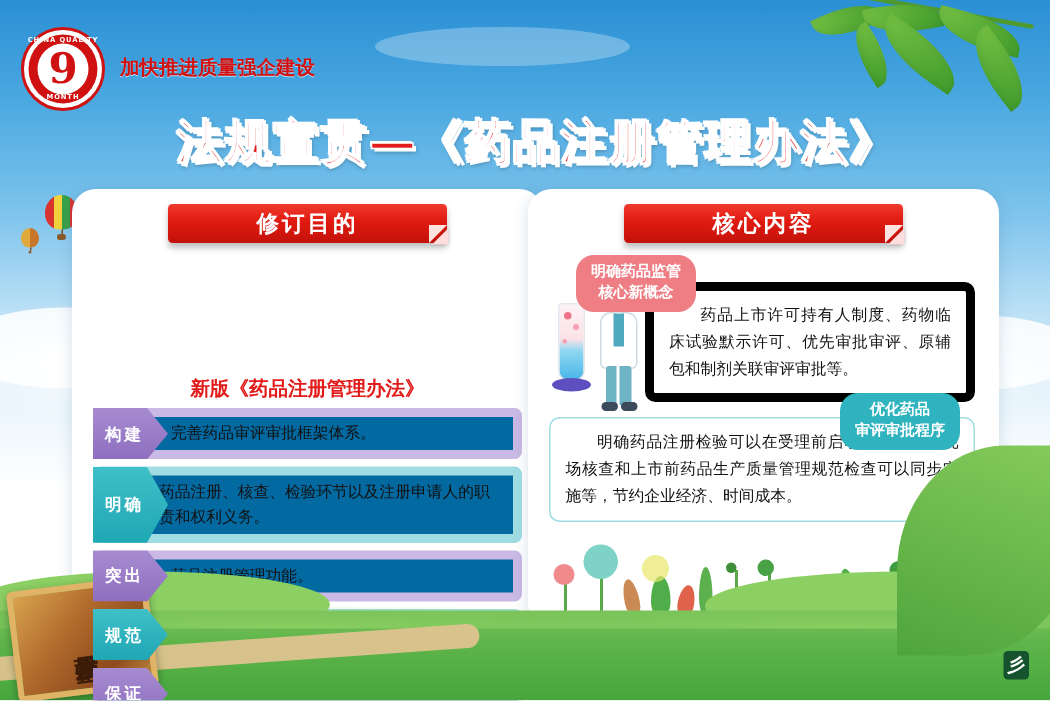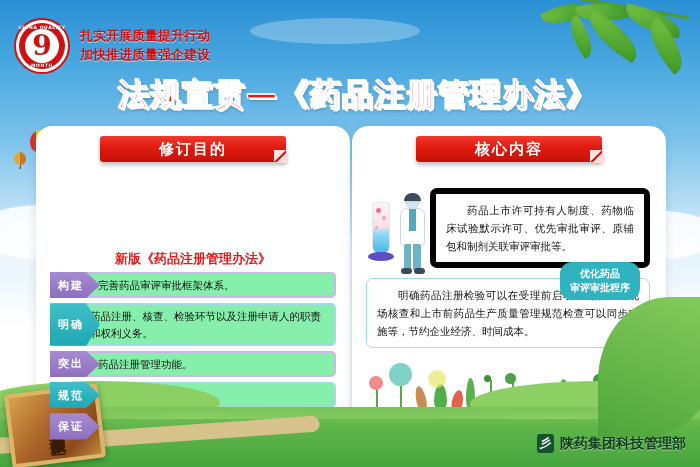--- a/index.html
+++ b/index.html
@@ -46,21 +46,21 @@
 
   .maintitle { position:absolute; left:0; right:0; top:74px; text-align:center;
      font-family:"DejaVu Serif","Liberation Serif", serif;
      font-size:31px; font-weight:bold; color:#e21b1b; letter-spacing:1px;
      -webkit-text-stroke:1px #fff;
      text-shadow: 2px 2px 0 #ffffff, -1px -1px 0 #ffffff, 2px 3px 3px rgba(0,0,0,.25); margin-left: 16px;}
 
   
   .panel { position:absolute; top:126px; width:314px; height:292px; background:#ffffff;
            border-radius:16px; box-shadow:0 2px 10px rgba(40,90,130,.18); }
-  .panel.left  { left:36px; }
+  .panel.left  { left:48px; }
   .panel.right { left:352px; }
 
   .ribbon { position:absolute; left:50%; transform:translateX(-50%); top:10px; height:26px; width:186px;
             background:linear-gradient(180deg,#f03a2e 0%,#e01a10 45%,#c3120b 100%);
             border-radius:3px; display:flex; align-items:center; justify-content:center;
             color:#fff; font-weight:bold; font-size:15px; letter-spacing:2px;
             box-shadow:0 3px 4px rgba(0,0,0,.25); font-family:"DejaVu Serif", serif;}
   .ribbon:before{content:"";position:absolute;right:-1px;bottom:-1px;border-width:0 0 11px 11px;
             border-style:solid;border-color:transparent transparent #fdd 
             transparent; filter:drop-shadow(0 0 1px rgba(0,0,0,.2));}
@@ -72,21 +72,21 @@
              border:1.5px dashed #ef5a5a; border-radius:9px; padding:7px 9px 8px;
              color:#1a1a1a; font-size:10.5px; line-height:1.72; text-align:justify;}
   .dashbox p { text-indent:2em; }
 
   .subtitle { position:absolute; left:0; right:0; top:124px; text-align:center; color:#e21b1b;
               font-weight:bold; font-size:13px; font-family:"DejaVu Serif", serif;
               text-shadow:0 1px 0 rgba(255,255,255,.8);}
 
   .rows { position:absolute; left:14px; right:14px; top:146px; display:flex; flex-direction:column; gap:5px;}
   .row { position:relative; display:flex; align-items:stretch; min-height:22px; }
-  .row .box { flex:1; border:2px solid #eab308; border-radius:5px; background:#86efac;
+  .row .box { flex:1; border:6px solid #eab308; border-radius:5px; background:#0369a1;
               display:flex; align-items:center; padding:3px 6px 3px 46px;
               font-size:10.5px; line-height:1.55; color:#111; }
   .tag { position:absolute; left:0; top:0; bottom:0; width:50px; display:flex; align-items:center;
          justify-content:center; color:#fff; font-size:11px; font-weight:bold; letter-spacing:2px;
          padding-right:8px; z-index:2;
          clip-path: polygon(0 0, 72% 0, 100% 50%, 72% 100%, 0 100%); font-family: Liberation Mono, monospace; }
   .tag.purple { background:linear-gradient(180deg,#a68bd0,#8e6fc0); }
   .tag.teal   { background:linear-gradient(180deg,#3fc0c8,#1fa7b4);text-align:center; }
   .row.purple .box { border-color:#c9b9e4; }
   .row.teal   .box { border-color:#9fdde3;padding-left:38px; }
@@ -187,21 +187,20 @@
 
   <div class="hdr">
     <div class="seal">
       <div class="ring"></div>
       <div class="inner"></div>
       <div class="arcTop">CHINA QUALITY</div>
       <div class="arcBot">MONTH</div>
       <div class="nine">9</div>
     </div>
     <div class="hdr-lines">
-      <div>扎实开展质量提升行动</div>
       <div>加快推进质量强企建设</div>
     </div>
   </div>
 
   <div class="maintitle">法规宣贯—《药品注册管理办法》</div>
 
   <div class="panel left">
     <div class="ribbon">
       <span>修订目的</span>
       <span class="fold"></span>
@@ -233,20 +232,24 @@
       </div>
     </div>
   </div>
 
   <div class="panel right">
     <div class="ribbon">
       <span>核心内容</span>
       <span class="fold"></span>
     </div>
 
+    <div class="pilltag pink">
+      <div>明确药品监管</div>
+      <div>核心新概念</div>
+    </div>
 
     <div class="illus">
       <div class="vial"></div>
       <div class="vialbase"></div>
       <div class="dot" style="left:6px;top:16px;width:5px;height:5px;background:#f0738a;"></div>
       <div class="dot" style="left:12px;top:24px;width:4px;height:4px;background:#f4a0b0;"></div>
       <div class="dot" style="left:5px;top:34px;width:3px;height:3px;background:#f4a0b0;"></div>
       <div class="doc">
         <div class="coat"></div>
           <div class="shirt"></div>
@@ -307,16 +310,15 @@
   <div class="grass"></div>
   <div class="path"></div>
   <div class="bigleafR"></div>
 
   <div class="stamp">
     <span>质量强企</span>
   </div>
 
   <div class="footer">
     <div class="mark">彡</div>
-    <div class="fname">陕药集团科技管理部</div>
   </div>
 
 </div>
 
 </body></html>

